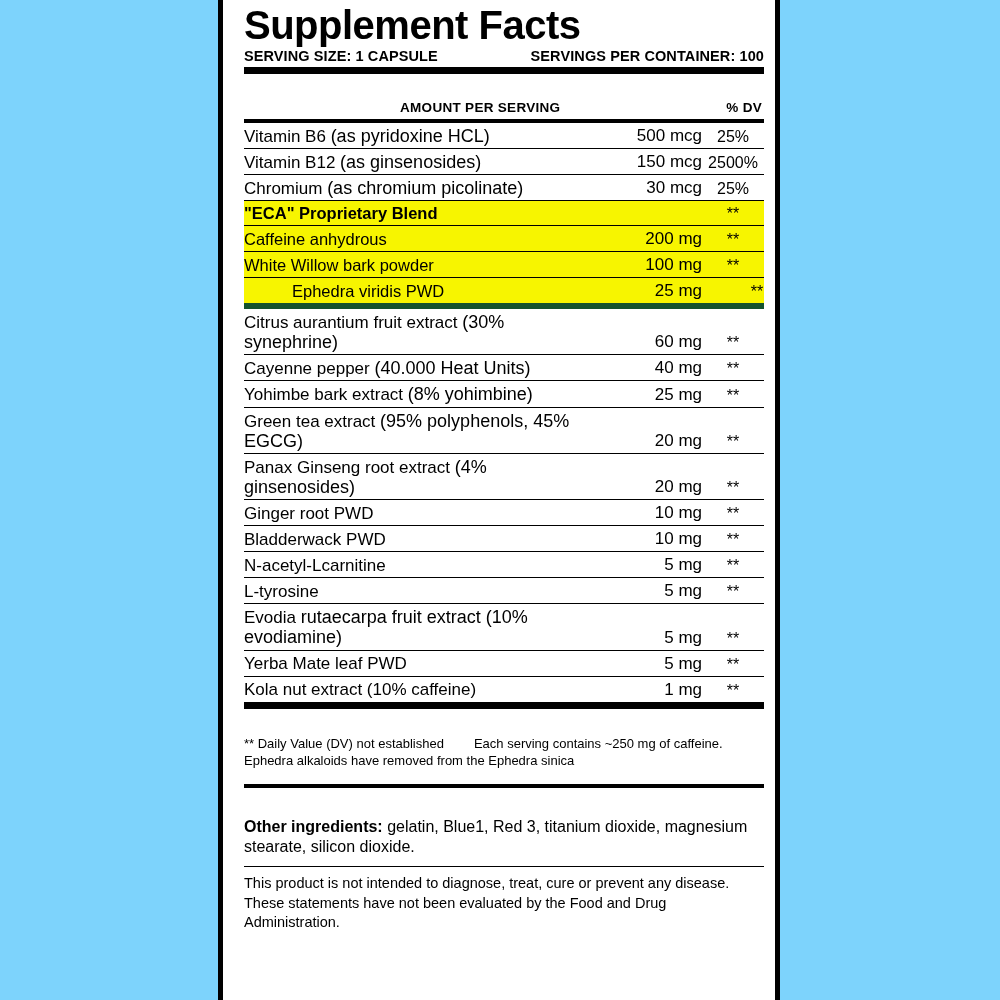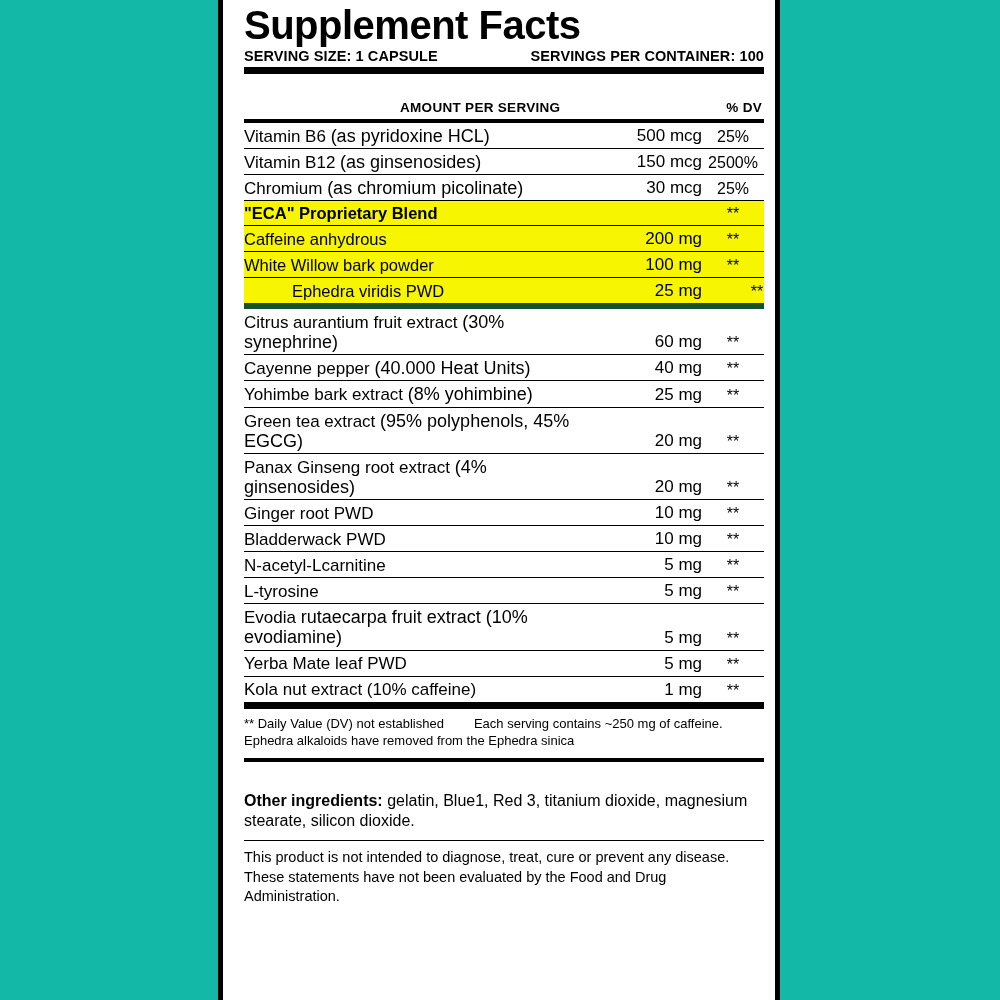--- a/index.html
+++ b/index.html
@@ -8,21 +8,21 @@
     background: #ffffff;
     width: 1000px;
     height: 1000px;
     font-family: "Liberation Sans", sans-serif;
     color: #000000;
   }
   #page {
     position: relative;
     width: 1000px;
     height: 1000px;
-    background: #14b8a6;
+    background: #7dd3fc;
     overflow: hidden;
   }
   
   .panel {
     position: absolute;
     left: 218px;
     top: 0px;
     width: 562px;
     height: 1000px;
     border-left: 5px solid #000;
@@ -103,21 +103,22 @@
   }
   tr.hl td { background: #f7f500; }
   tr.hl td.nm { font-size: 16.5px; }
   tr.blend td.nm { font-weight: 700; }
   tr.lastblend td { border-bottom: 6px solid #14532d; padding-left: 48px; }
   tr.lastrow td { border-bottom: 7px solid #000; }
 
   .footnotes {
     font-size: 13px;
     line-height: 1.35;
-    padding: 6px 0 8px 0;
+    padding: 6px 0 14px 0;
+    margin-top: 20px;
   }
   .footnotes .fn1 { display: flex; gap: 30px; }
   .other {
     font-size: 16px;
     line-height: 1.3;
     padding: 9px 0 8px 0;
     margin-top: 20px;
   }
   .other b { font-weight: 700; }
   .disclaimer {

